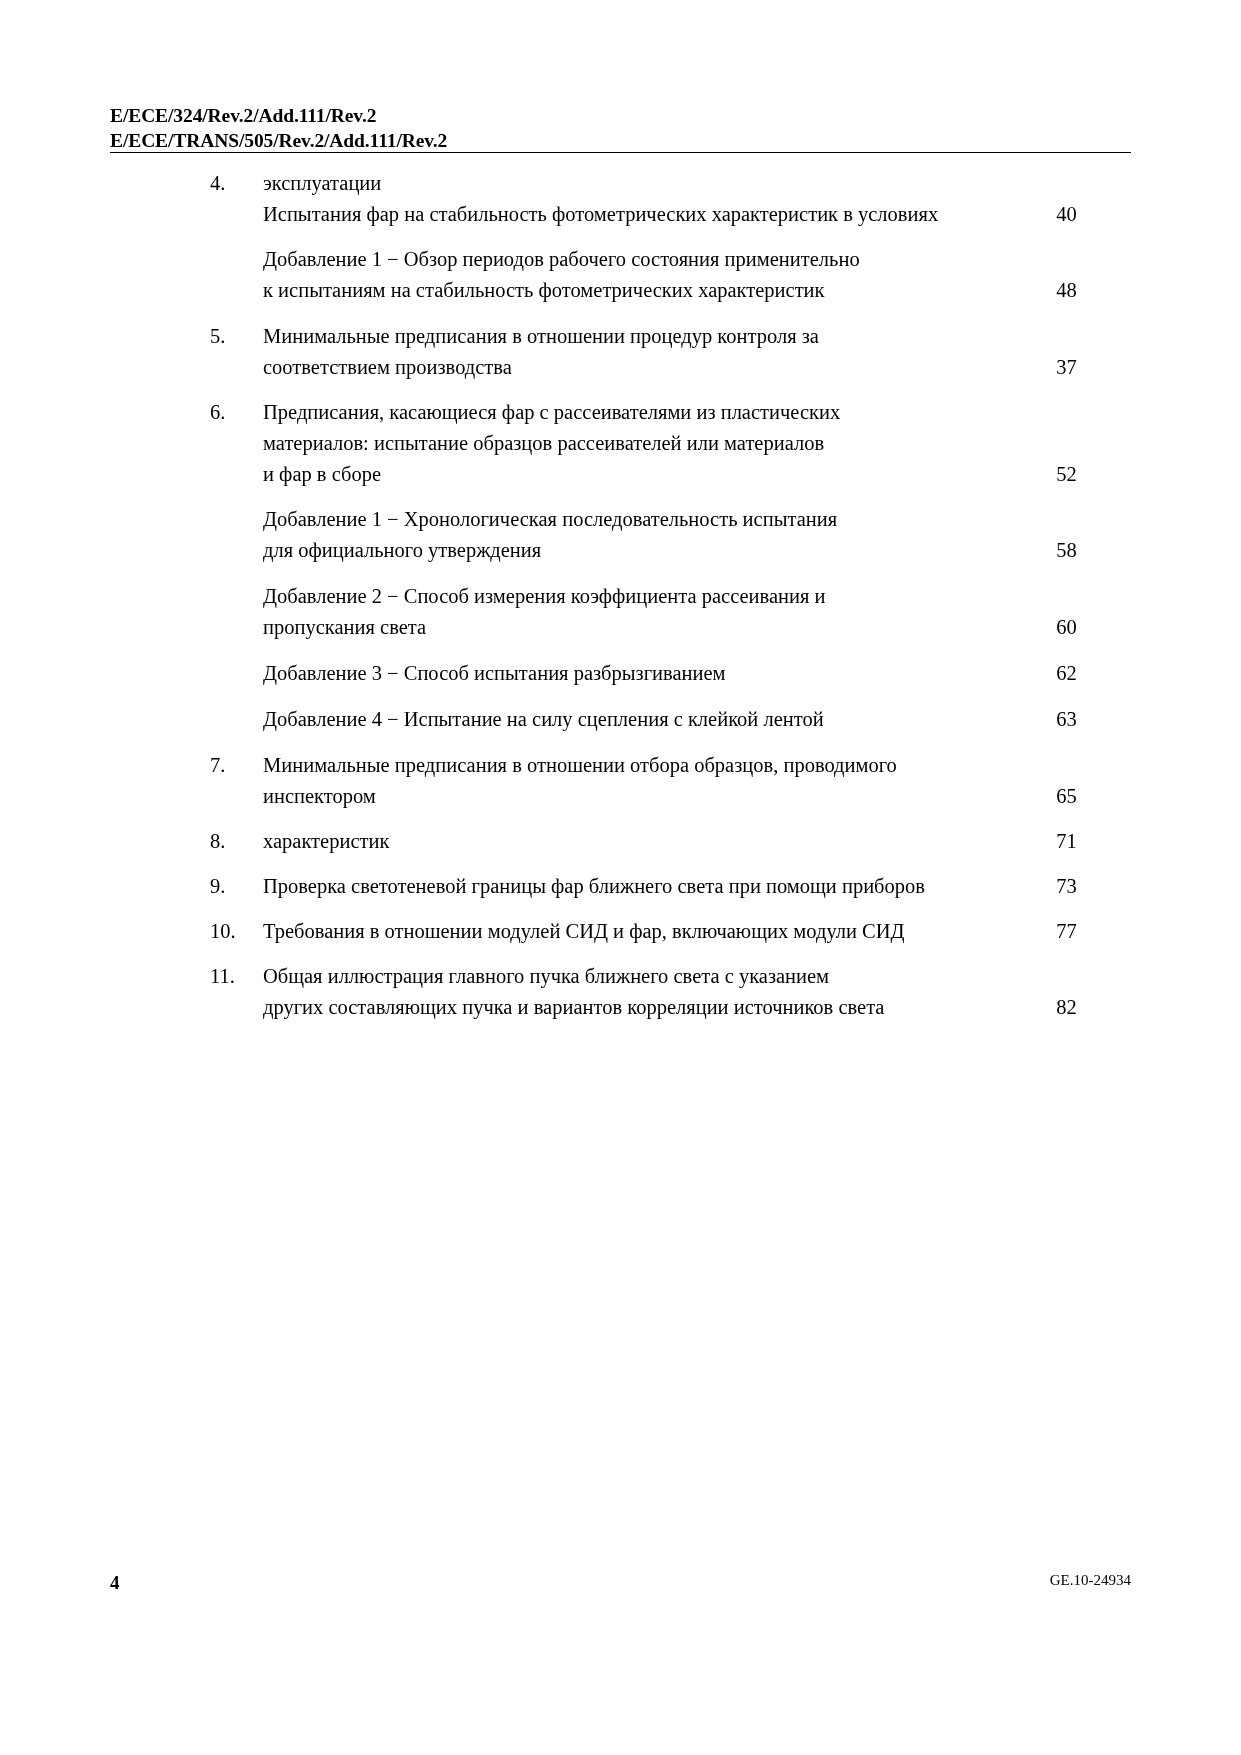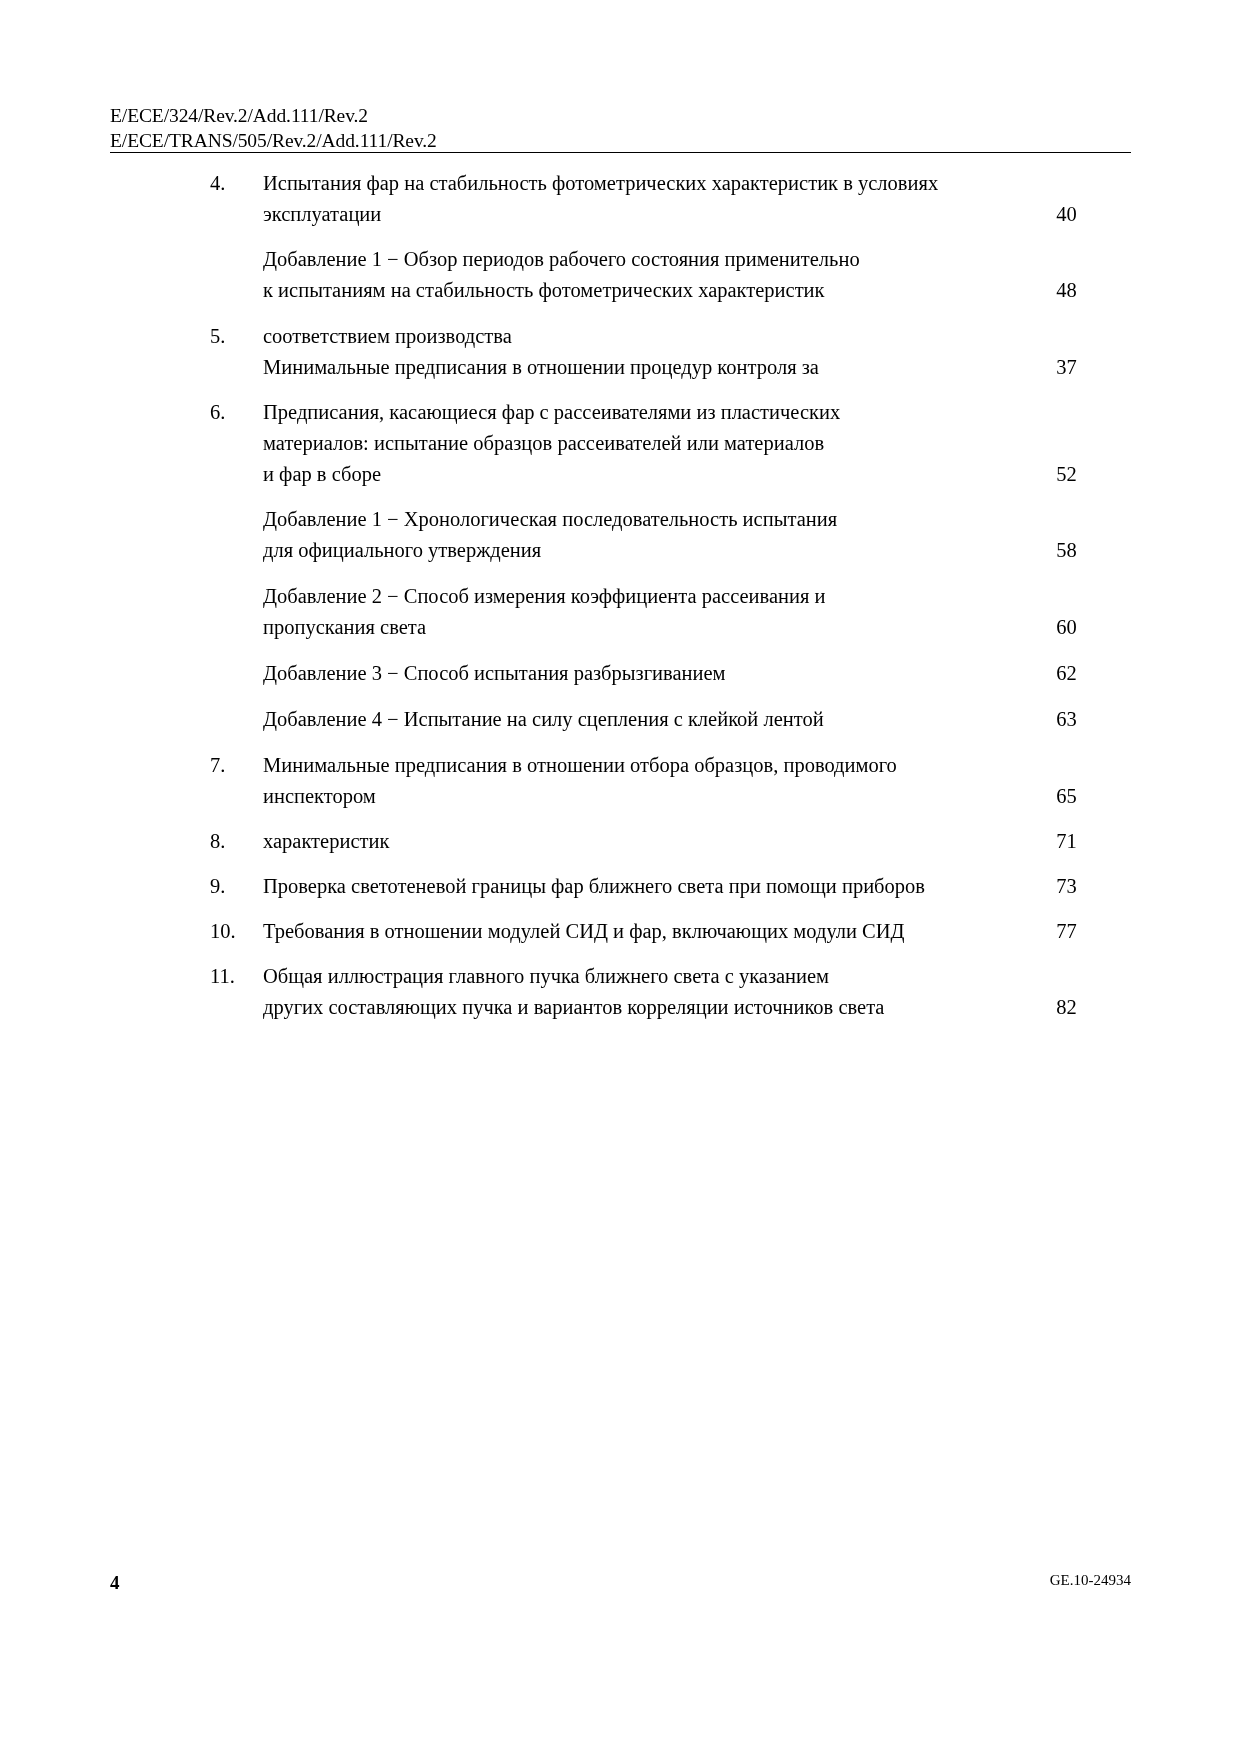--- a/index.html
+++ b/index.html
@@ -21,21 +21,21 @@
     overflow: hidden;
   }
   .header {
     position: absolute;
     left: 110px;
     top: 103px;
     width: 1021px;
   }
   .header-line {
     font-size: 19.5px;
-    font-weight: normal;
+    font-weight: bold;
     line-height: 25px;
     letter-spacing: -0.1px;
     white-space: nowrap;
   }
   .header-rule {
     position: absolute;
     left: 110px;
     top: 152px;
     width: 1021px;
     height: 0;
@@ -115,38 +115,38 @@
     <div class="header-line">E/ECE/324/Rev.2/Add.111/Rev.2</div>
     <div class="header-line">E/ECE/TRANS/505/Rev.2/Add.111/Rev.2</div>
   </div>
 
   <div class="header-rule"></div>
 
   <div class="toc">
       <div class="toc-entry">
         <div class="num"><span class="num-inner">4.</span></div>
         <div class="title">
+          <span class="ln">эксплуатации</span>
           <span class="ln">Испытания фар на стабильность фотометрических характеристик в условиях</span>
-          <span class="ln">эксплуатации</span>
         </div>
         <div class="pageno">40</div>
       </div>
       <div class="toc-entry sub">
         <div class="num"><span class="num-inner"></span></div>
         <div class="title">
           <span class="ln">Добавление 1 − Обзор периодов рабочего состояния применительно</span>
           <span class="ln">к испытаниям на стабильность фотометрических характеристик</span>
         </div>
         <div class="pageno">48</div>
       </div>
       <div class="toc-entry">
         <div class="num"><span class="num-inner">5.</span></div>
         <div class="title">
+          <span class="ln">Минимальные предписания в отношении процедур контроля за</span>
           <span class="ln">соответствием производства</span>
-          <span class="ln">Минимальные предписания в отношении процедур контроля за</span>
         </div>
         <div class="pageno">37</div>
       </div>
       <div class="toc-entry">
         <div class="num"><span class="num-inner">6.</span></div>
         <div class="title">
           <span class="ln">Предписания, касающиеся фар с рассеивателями из пластических</span>
           <span class="ln">материалов: испытание образцов рассеивателей или материалов</span>
           <span class="ln">и фар в сборе</span>
         </div>

